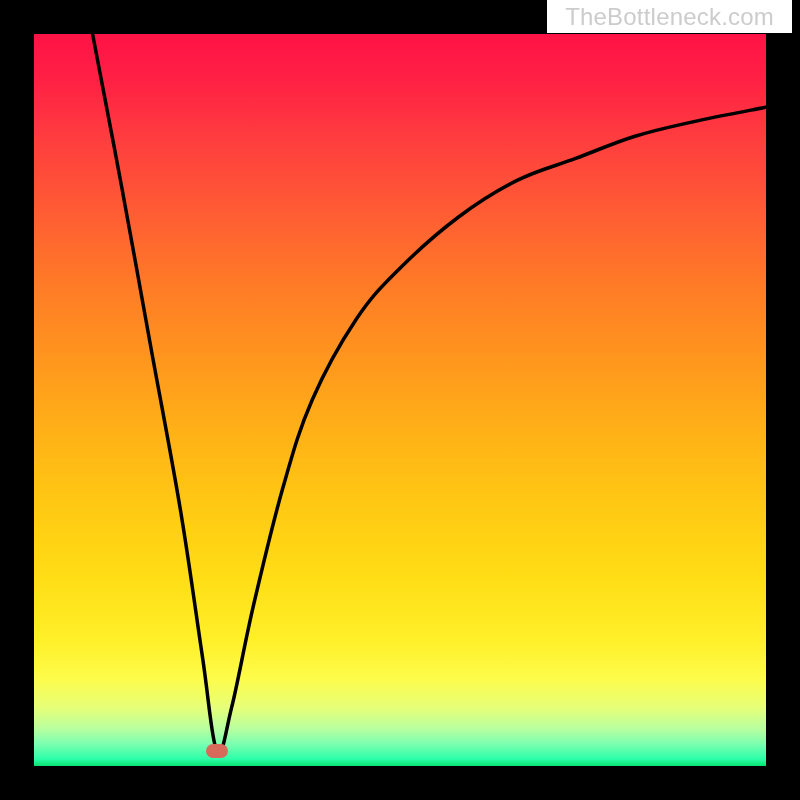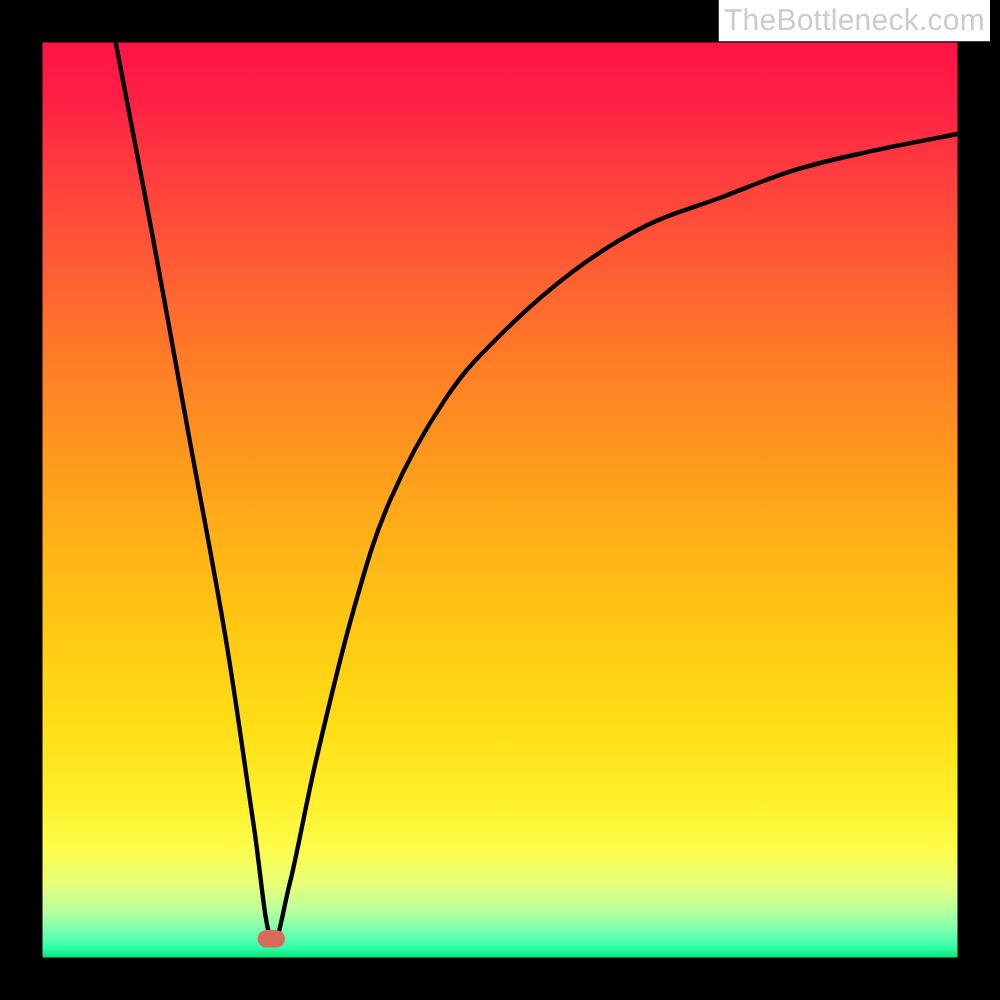--- a/index.html
+++ b/index.html
@@ -49,21 +49,21 @@
     top: 0;
     right: 8px;
     height: 33px;
     display: flex;
     align-items: center;
     color: #cccccc;
     font-size: 24px;
     font-weight: 400;
     letter-spacing: 0.2px;
     background: #fff;
-    padding: 0 4px;
+    padding: 0 18px;
   }
   svg.curve {
     position: absolute;
     left: 0;
     top: 0;
     width: 732px;
     height: 732px;
   }
   .minimum-dot {
     position: absolute;

